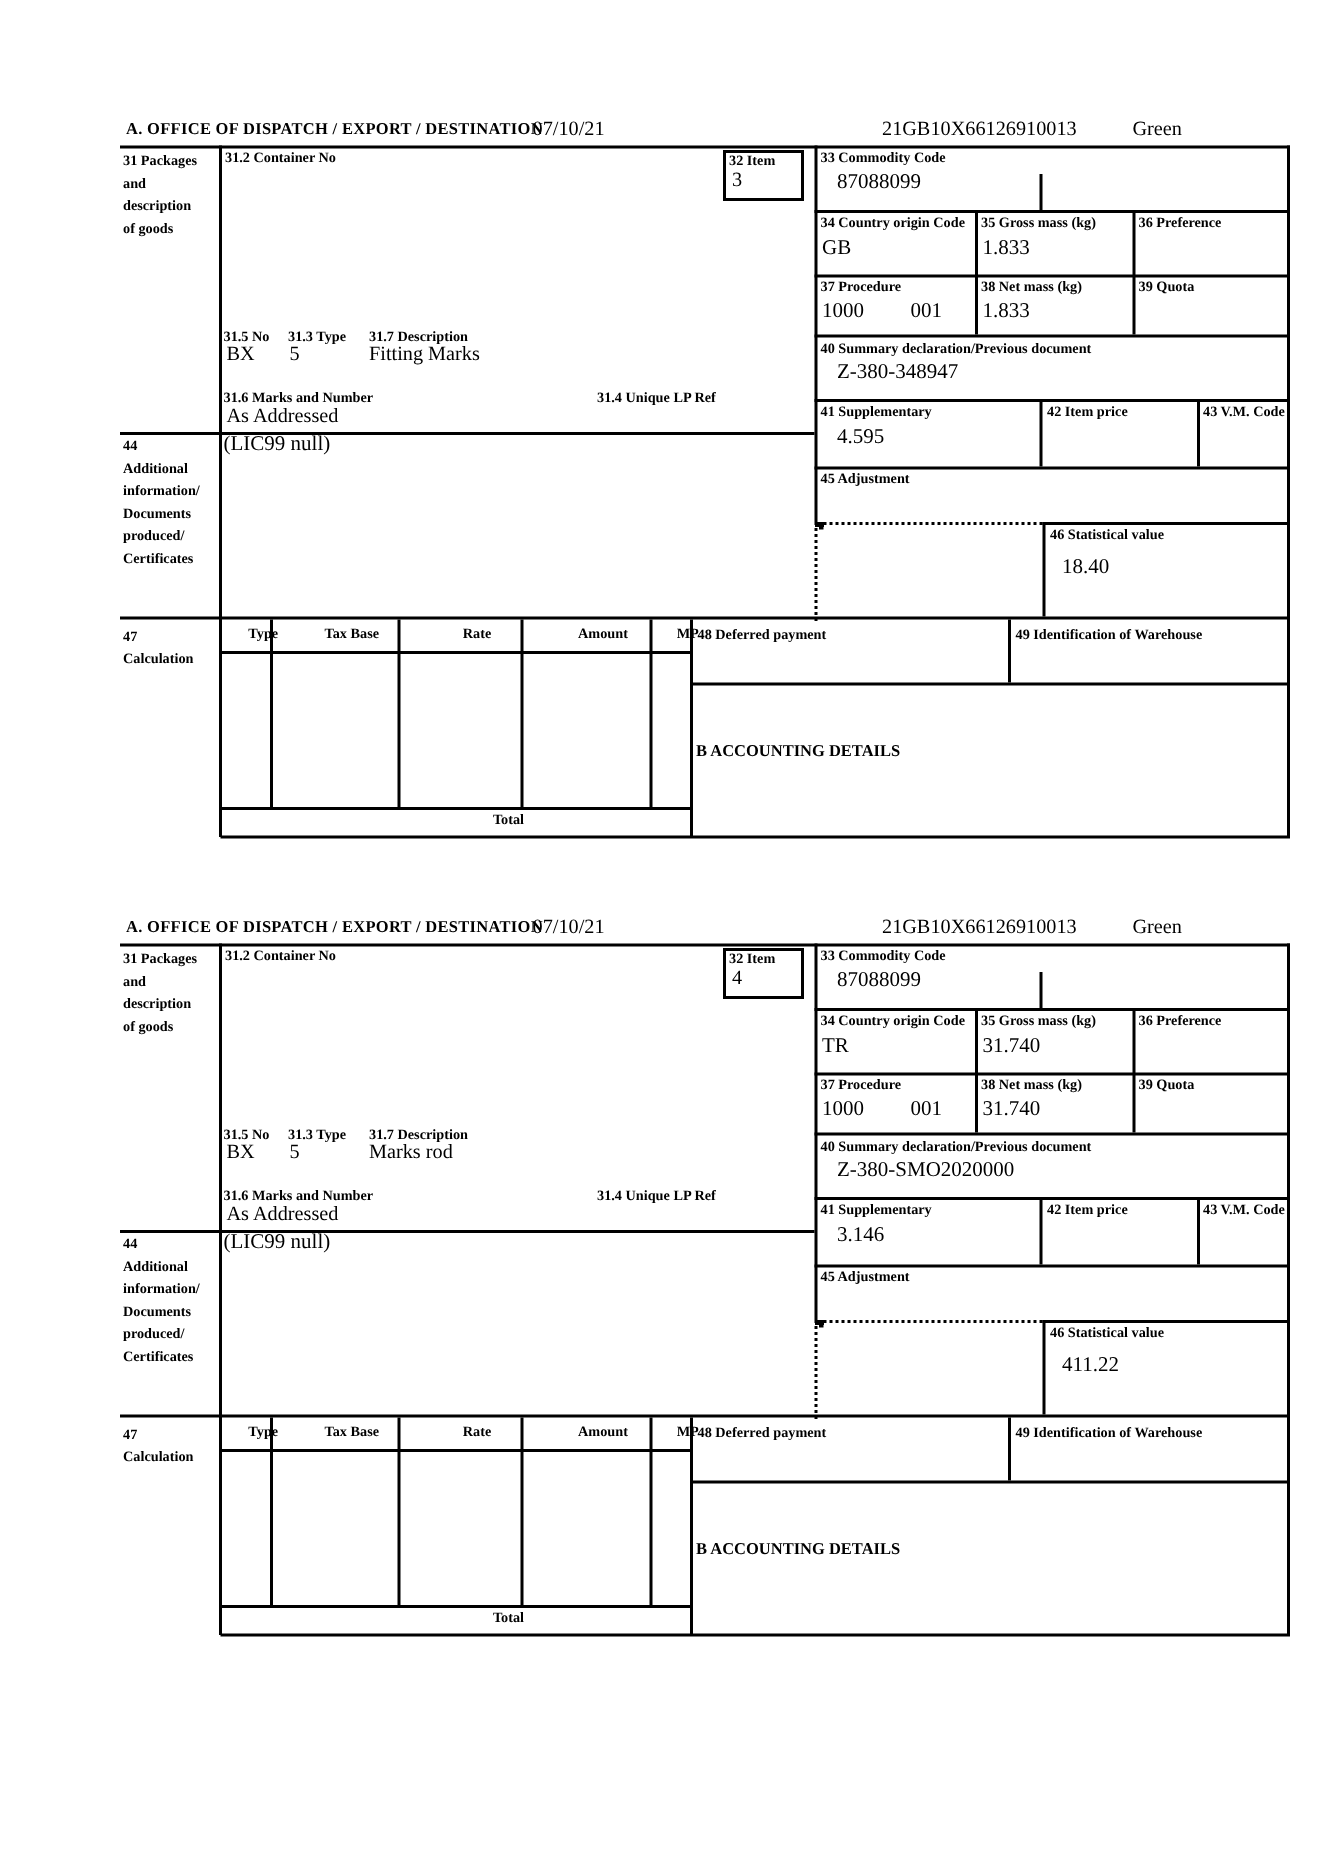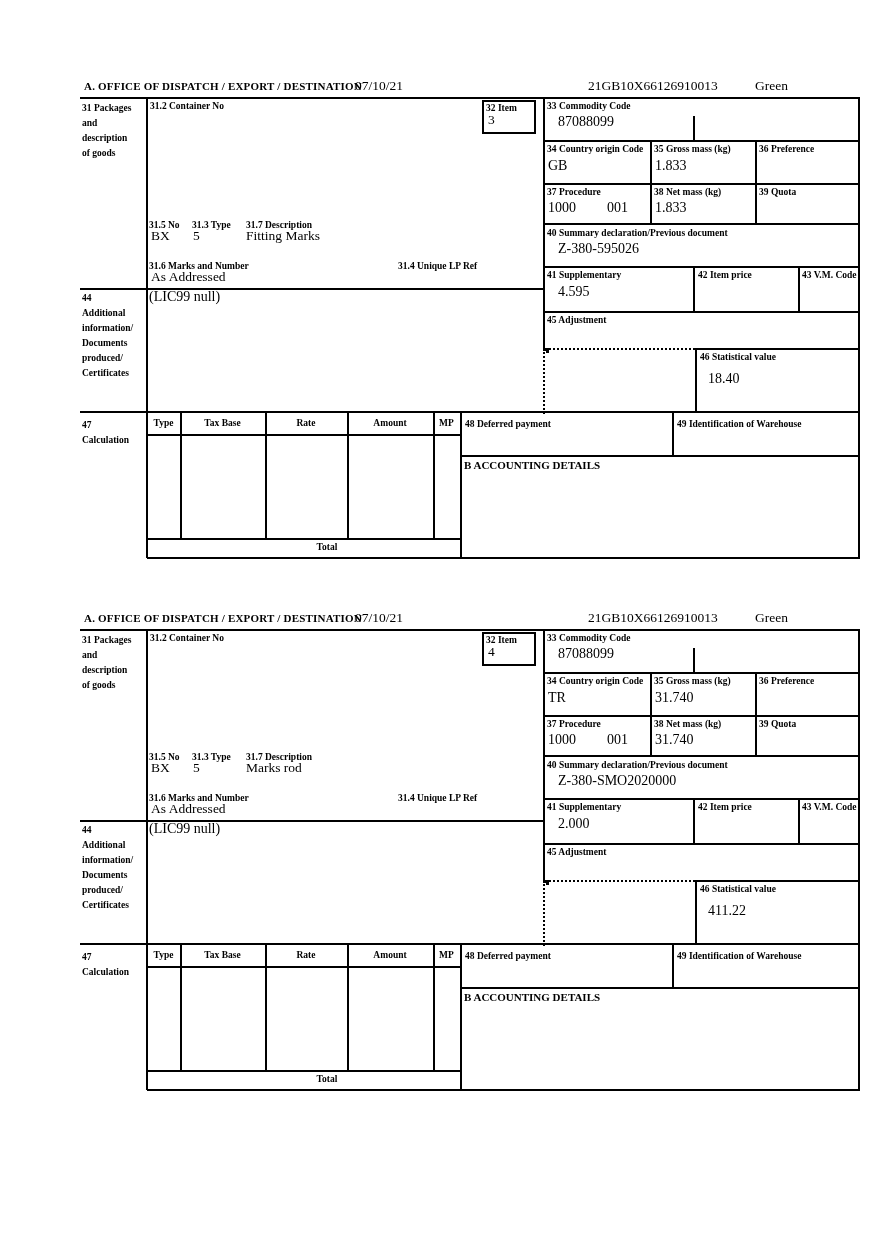--- a/index.html
+++ b/index.html
@@ -8,23 +8,23 @@
   .block{position:absolute;left:0;width:874px;height:484px;}
   .hl{position:absolute;height:0;border-top:2px solid #000;}
   .vl{position:absolute;width:0;border-left:2px solid #000;}
   .dot{border-top-style:dotted;border-left-style:dotted;}
   .lbl{position:absolute;font-weight:bold;font-size:9.5px;line-height:1.3;white-space:nowrap;}
   .wrap{white-space:normal;line-height:15px;font-family:Liberation Serif, serif;}
   .val{position:absolute;font-size:13.5px;white-space:nowrap;}
   .big{font-size:14px;}
   .hdr-office{position:absolute;font-weight:bold;font-size:11px;letter-spacing:.2px;white-space:nowrap;}
   .hdr-val{position:absolute;font-size:13.5px;white-space:nowrap;}
-  .th{position:absolute;text-align:center;font-weight:bold;font-size:9.5px;}
+  .th{position:absolute;text-align:center;font-weight:bold;font-size:9.5px;padding-left:12px;}
   .itembox{position:absolute;border:2px solid #000;}
-  .blabel{position:absolute;font-weight:bold;font-size:11px;white-space:nowrap;}
+  .blabel{position:absolute;font-weight:bold;font-size:11px;white-space:nowrap;margin-top:36px;}
 </style>
 </head>
 <body>
 
 <div id="page">
   <section class="block" style="top: 78px;">
 
     <span class="hdr-office" style="left:84px;top:2px;">A. OFFICE OF DISPATCH / EXPORT / DESTINATION</span>
     <span class="hdr-val" style="left:355px;top:0px;">07/10/21</span>
     <span class="hdr-val" style="left:588px;top:0px;">21GB10X66126910013</span>
@@ -92,21 +92,21 @@
     <span class="lbl" style="left:759px;top:65px;">36 Preference</span>
 
     <span class="lbl" style="left:547px;top:108px;">37 Procedure</span>
     <span class="val big" style="left:548px;top:122px;">1000</span>
     <span class="val big" style="left:607px;top:122px;">001</span>
     <span class="lbl" style="left:654px;top:108px;">38 Net mass (kg)</span>
     <span class="val big" style="left:655px;top:122px;">1.833</span>
     <span class="lbl" style="left:759px;top:108px;">39 Quota</span>
 
     <span class="lbl" style="left:547px;top:149px;">40 Summary declaration/Previous document</span>
-    <span class="val big" style="left:558px;top:163px;">Z-380-595026</span>
+    <span class="val big" style="left:558px;top:163px;">Z-380-348947</span>
 
     <span class="lbl" style="left:547px;top:191px;">41 Supplementary</span>
     <span class="val big" style="left:558px;top:206px;">4.595</span>
     <span class="lbl" style="left:698px;top:191px;">42 Item price</span>
     <span class="lbl" style="left:802px;top:191px;">43 V.M. Code</span>
 
     <span class="lbl" style="left:547px;top:236px;">45 Adjustment</span>
 
     <span class="lbl" style="left:700px;top:273px;">46 Statistical value</span>
     <span class="val big" style="left:708px;top:293px;">18.40</span>
@@ -197,21 +197,21 @@
     <span class="val big" style="left:548px;top:122px;">1000</span>
     <span class="val big" style="left:607px;top:122px;">001</span>
     <span class="lbl" style="left:654px;top:108px;">38 Net mass (kg)</span>
     <span class="val big" style="left:655px;top:122px;">31.740</span>
     <span class="lbl" style="left:759px;top:108px;">39 Quota</span>
 
     <span class="lbl" style="left:547px;top:149px;">40 Summary declaration/Previous document</span>
     <span class="val big" style="left:558px;top:163px;">Z-380-SMO2020000</span>
 
     <span class="lbl" style="left:547px;top:191px;">41 Supplementary</span>
-    <span class="val big" style="left:558px;top:206px;">2.000</span>
+    <span class="val big" style="left:558px;top:206px;">3.146</span>
     <span class="lbl" style="left:698px;top:191px;">42 Item price</span>
     <span class="lbl" style="left:802px;top:191px;">43 V.M. Code</span>
 
     <span class="lbl" style="left:547px;top:236px;">45 Adjustment</span>
 
     <span class="lbl" style="left:700px;top:273px;">46 Statistical value</span>
     <span class="val big" style="left:708px;top:293px;">411.22</span>
 
     <div class="lbl wrap" style="left:82px;top:340px;width:58px;">47 Calculation</div>
     <span class="th" style="left:147px;top:340px;width:33px;">Type</span>

